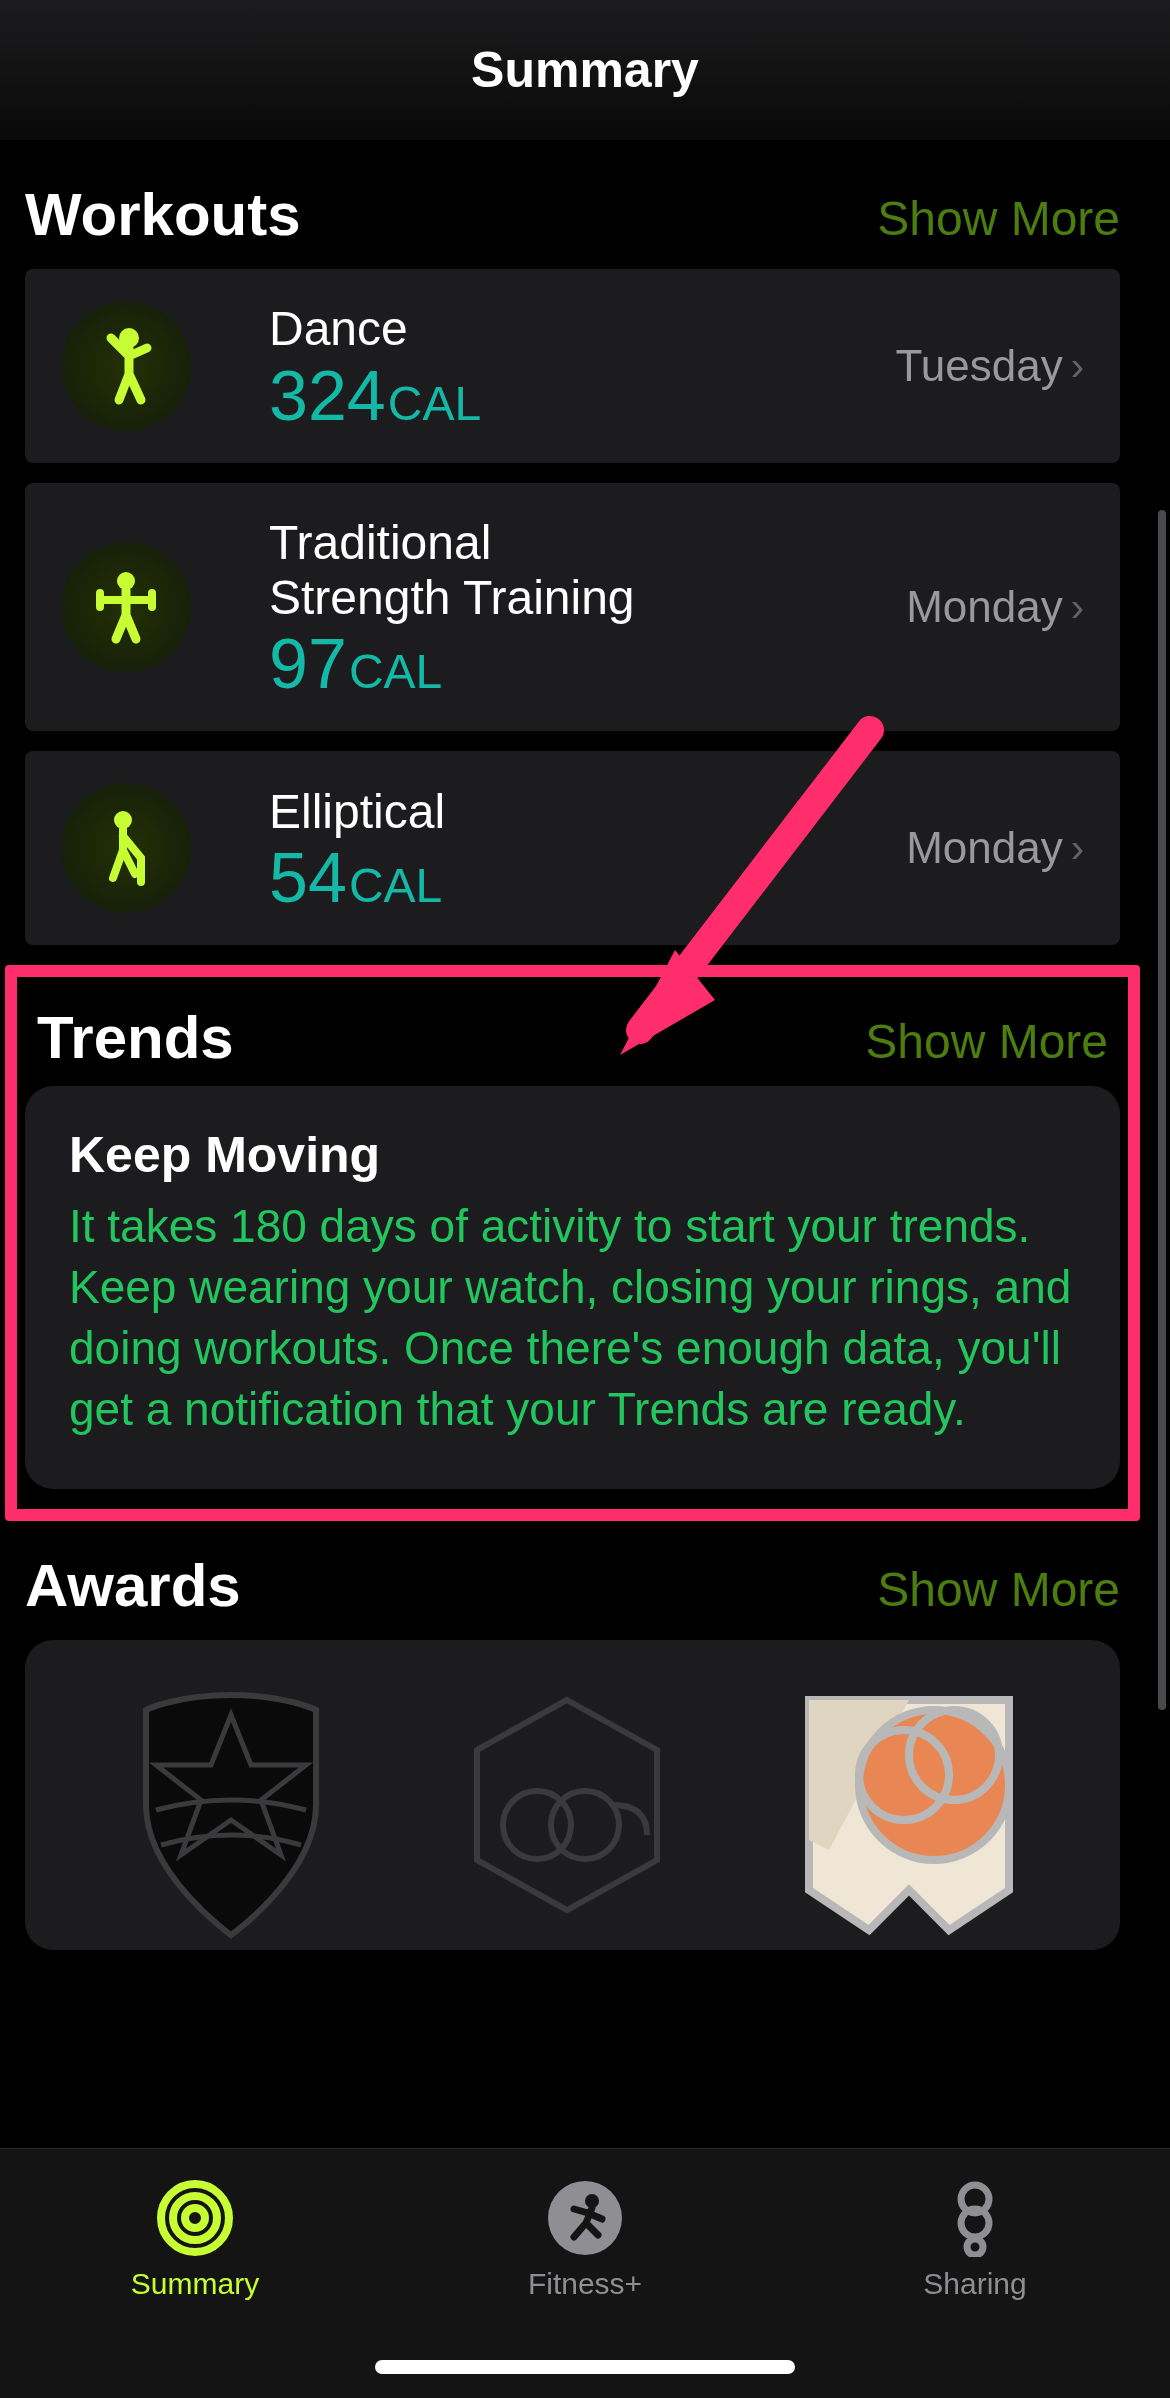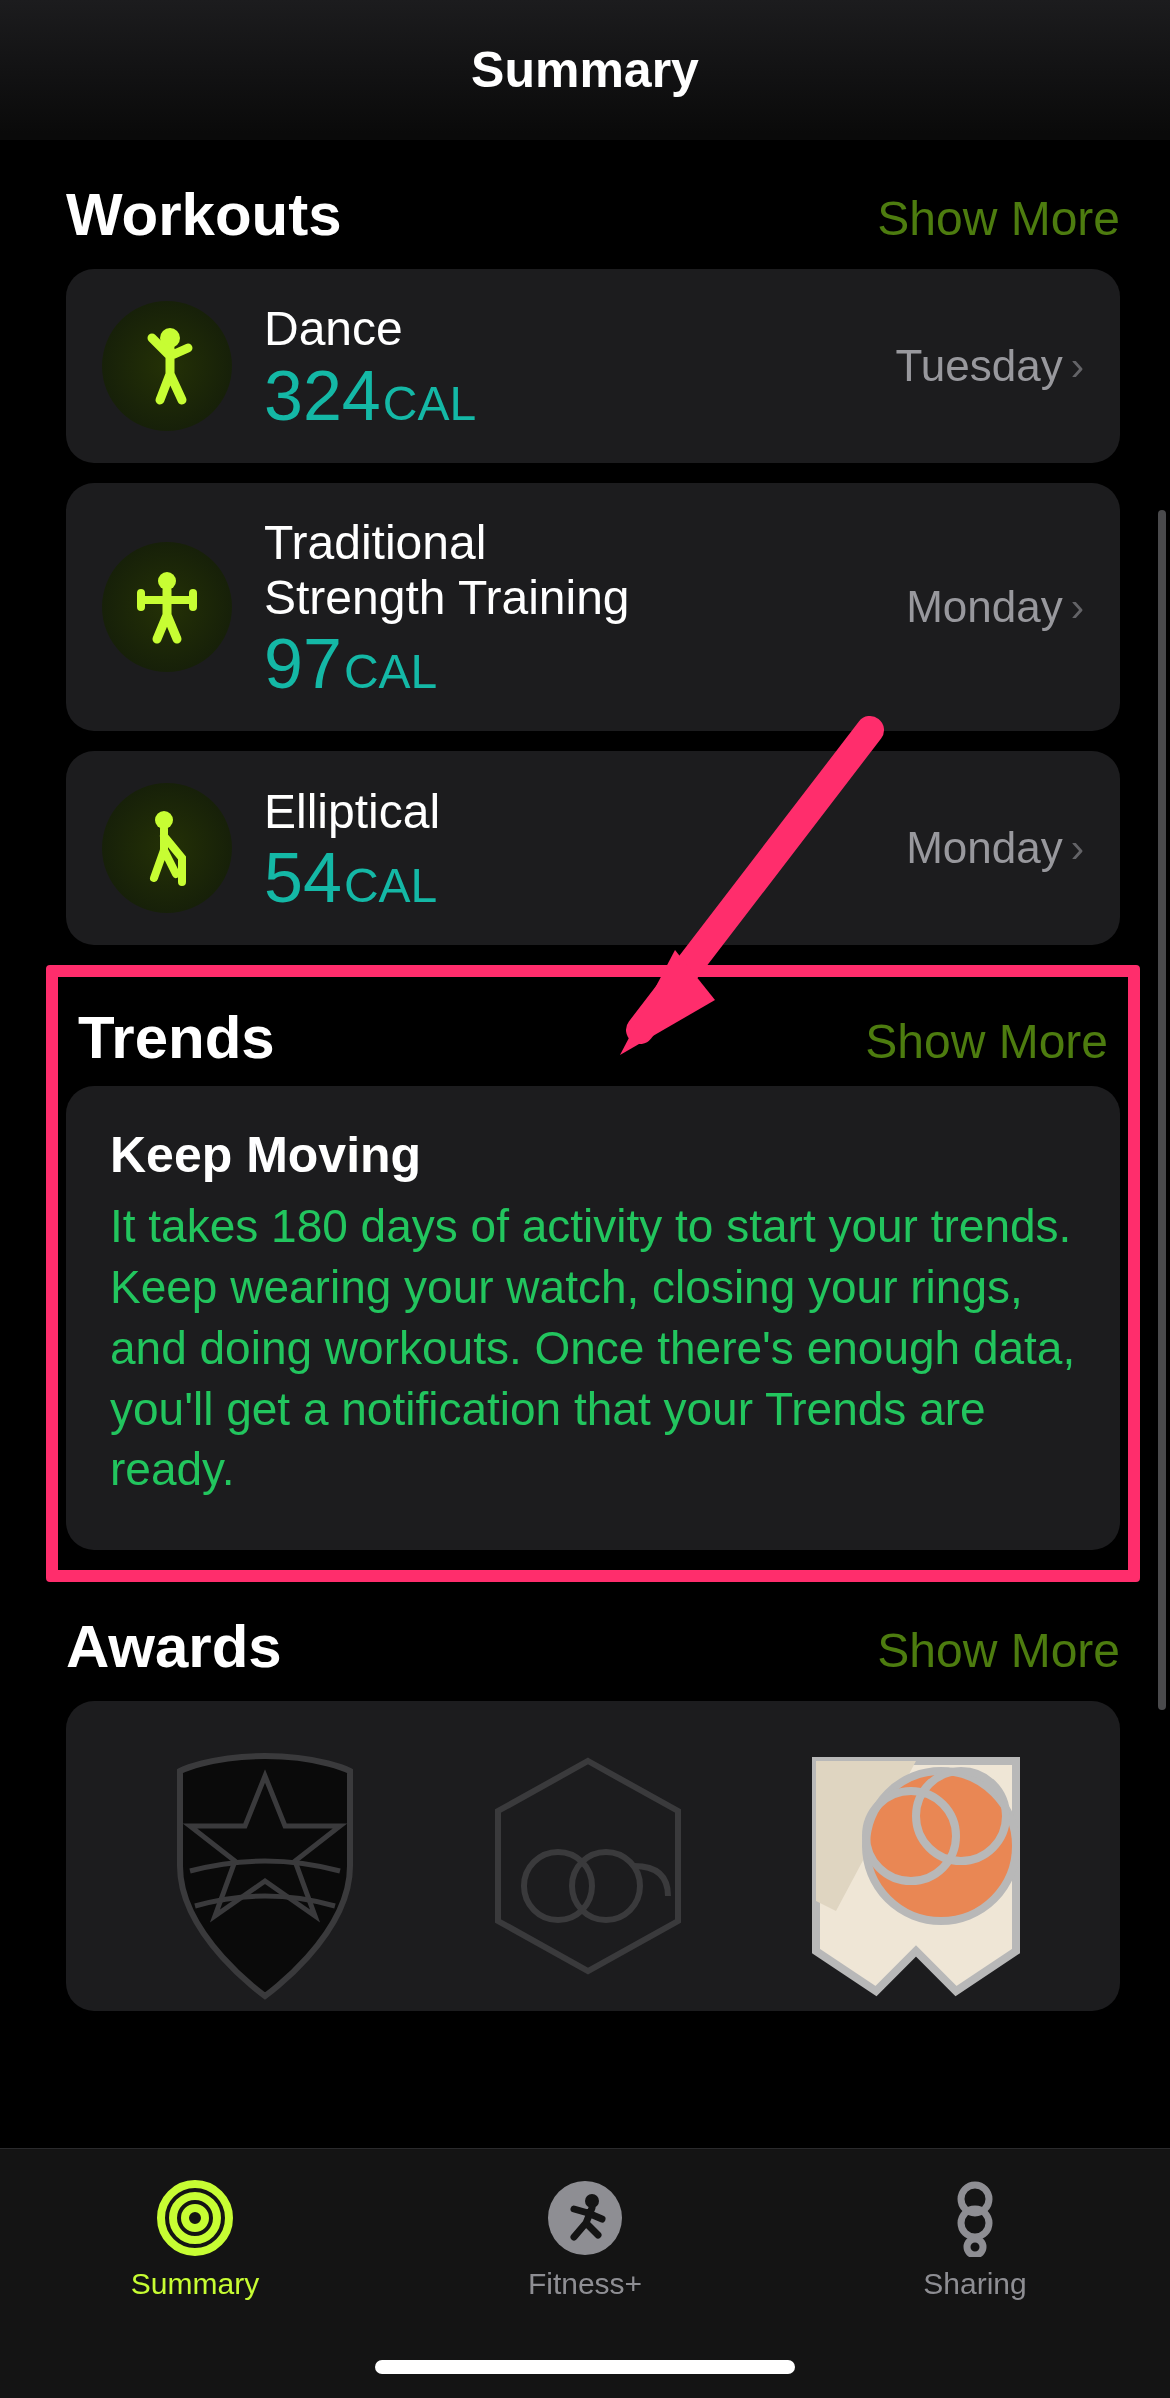--- a/index.html
+++ b/index.html
@@ -18,47 +18,48 @@
     align-items: center;
     justify-content: center;
     background: linear-gradient(#1c1c1e, #0a0a0a 95%);
   }
   .nav-title {
     font-size: 50px;
     font-weight: 600;
     color: #fff;
   }
   .content {
-    padding: 0 50px 0 66px;
+    padding: 0 50px 0 25px;
   }
   .section-header {
     display: flex;
     justify-content: space-between;
     align-items: baseline;
     padding: 40px 0 20px 0;
   }
   .section-title {
     font-size: 60px;
     font-weight: 700;
     color: #fff;
   }
   .show-more {
     font-size: 48px;
     font-weight: 400;
     color: #4d7c0f;
     cursor: pointer;
   }
   .card {
     background: #1c1c1e;
-    border-radius: 28px;
+    border-radius: 8px;
     margin-bottom: 20px;
     padding: 32px 36px;
     display: flex;
     align-items: center;
     cursor: pointer;
+    gap: 46px;
   }
   .workout-icon-wrap {
     width: 130px;
     height: 130px;
     border-radius: 65px;
     background: radial-gradient(circle at center, #243106 0%, #11190a 100%);
     display: flex;
     align-items: center;
     justify-content: center;
     flex-shrink: 0;

